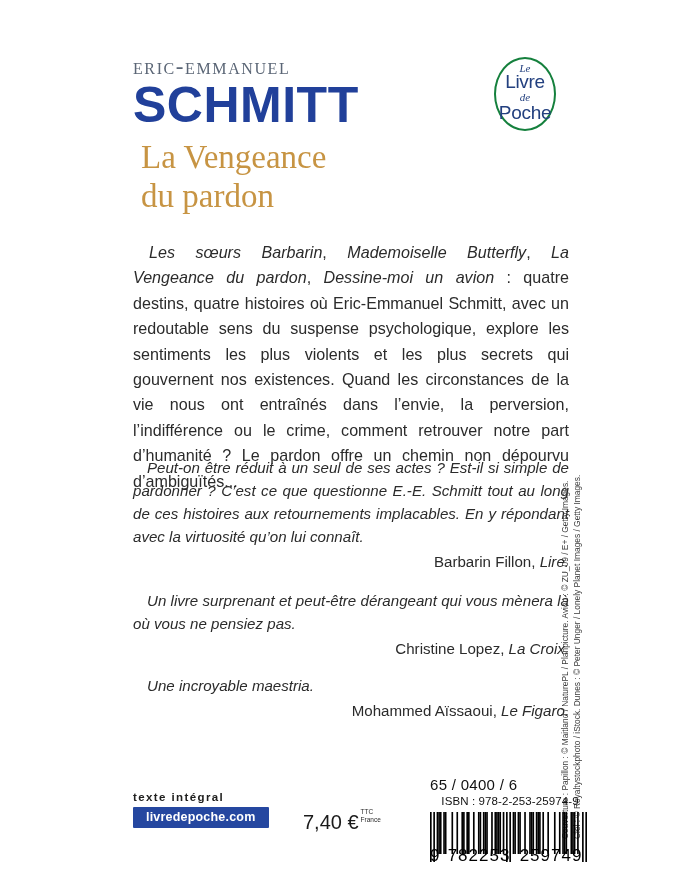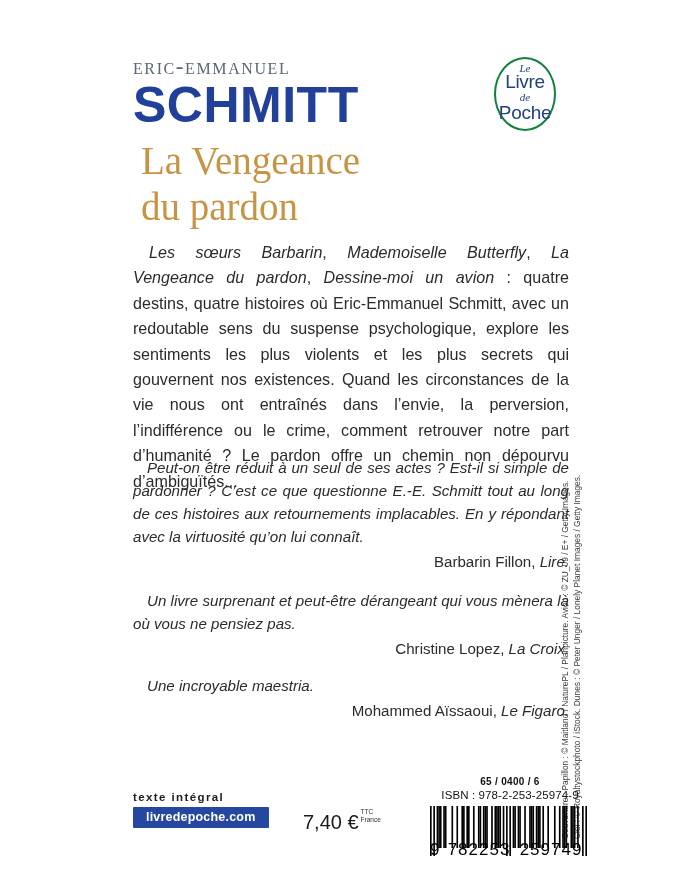--- a/index.html
+++ b/index.html
@@ -45,21 +45,21 @@
     font-size: 50px;
     font-weight: 700;
     color: #21409a;
     letter-spacing: 0.5px;
     line-height: 1.0;
     margin: 2px 0 0 0;
     white-space: nowrap;
   }
   .book-title {
     font-family: "Liberation Serif", serif;
-    font-size: 39px;
+    font-size: 33px;
     color: #c79443;
     line-height: 1.18;
     margin: 8px 0 0 8px;
     font-weight: 400;
   }
   .book-title .t-line { display: block; }
 
   
   .logo {
     position: absolute;
@@ -224,25 +224,24 @@
 
   
   .barcode-zone {
     position: absolute;
     left: 430px;
     top: 776px;
     width: 160px;
   }
   .code-ref {
     font-family: "Liberation Sans", sans-serif;
-    font-size: 10px;
+    font-size: 15px;
     color: #111;
-    text-align: center;
+    text-align: left;
     letter-spacing: 0.3px;
-    font-weight: bold;
   }
   .isbn {
     font-family: "Liberation Sans", sans-serif;
     font-size: 11.5px;
     color: #111;
     text-align: center;
     letter-spacing: 0.1px;
     margin-top: 2px;
   }
   .barcode-wrap {

